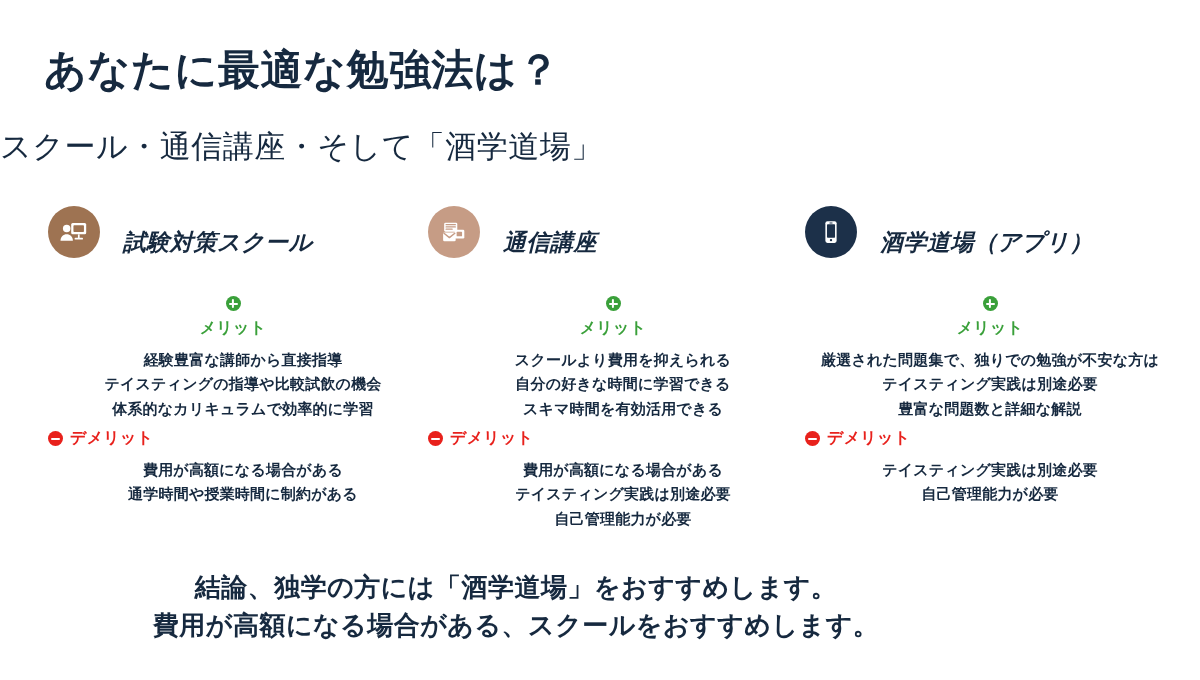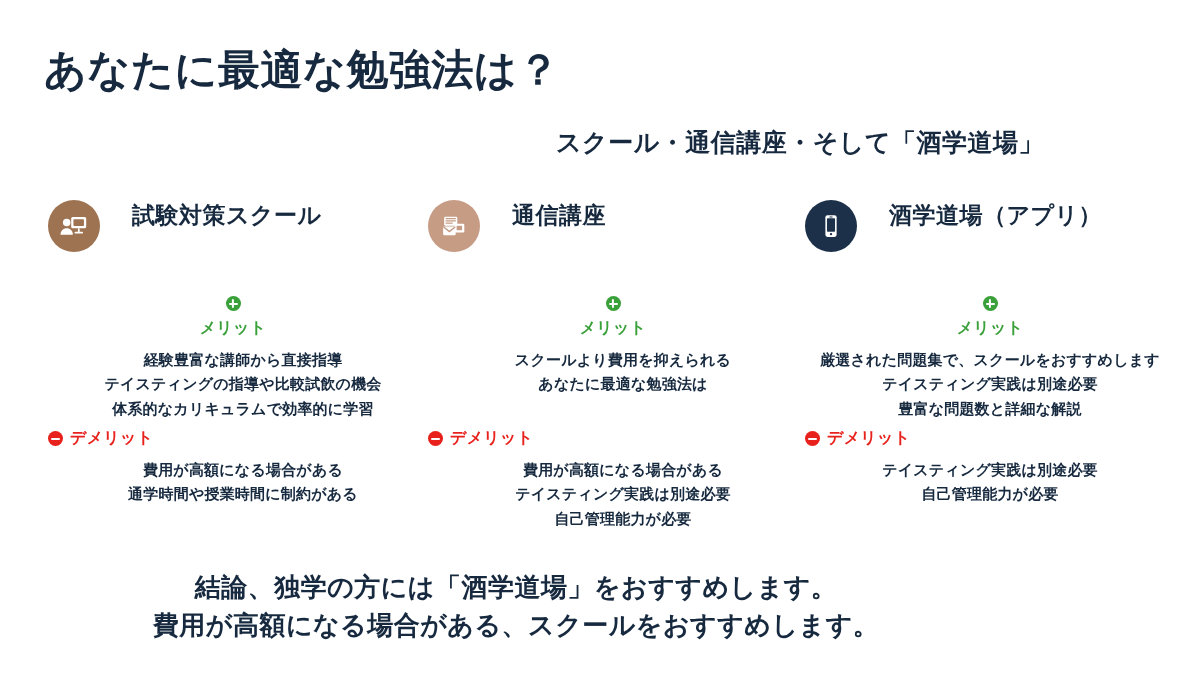--- a/index.html
+++ b/index.html
@@ -36,23 +36,23 @@
     line-height: 1.15;
     white-space: nowrap;
   }
 
   
   .subtitle {
     position: absolute;
     left: 0;
     right: 0;
     top: 126px;
-    text-align: right;
-    font-size: 25px;
-    font-weight: 700;
+    text-align: left;
+    font-size: 31px;
+    font-weight: 400;
     letter-spacing: 0.5px;
     color: #16293f;
     white-space: nowrap;
   }
 
   
   .columns {
     position: absolute;
     left: 0;
     top: 200px;
@@ -64,23 +64,24 @@
     top: 0;
     width: 370px;
   }
   .col-0 { left: 48px; }
   .col-1 { left: 428px; }
   .col-2 { left: 805px; }
 
   
   .col-head {
     display: flex;
-    align-items: flex-start;
+    align-items: flex-end;
     height: 58px;
-    gap: 32px;
+    gap: 23px;
+    font-style: italic;
   }
   .col-icon {
     flex: 0 0 auto;
     width: 52px;
     height: 52px;
     border-radius: 50%;
     display: flex;
     align-items: center;
     justify-content: center;
   }
@@ -238,21 +239,22 @@
         <div class="col-title">通信講座</div>
       </div>
 
       <div class="block block-merit">
         <div class="block-label label-merit">
           <span class="badge badge-plus"></span>
           <span>メリット</span>
         </div>
         <ul class="item-list">
           <li>スクールより費用を抑えられる</li>
-          <li>あなたに最適な勉強法は</li>
+          <li>自分の好きな時間に学習できる</li>
+          <li>スキマ時間を有効活用できる</li>
         </ul>
       </div>
 
       <div class="block block-demerit">
         <div class="block-label label-demerit">
           <span class="badge badge-minus"></span>
           <span>デメリット</span>
         </div>
         <ul class="item-list">
           <li>費用が高額になる場合がある</li>
@@ -274,21 +276,21 @@
         </div>
         <div class="col-title">酒学道場（アプリ）</div>
       </div>
 
       <div class="block block-merit">
         <div class="block-label label-merit">
           <span class="badge badge-plus"></span>
           <span>メリット</span>
         </div>
         <ul class="item-list">
-          <li>厳選された問題集で、スクールをおすすめします</li>
+          <li>厳選された問題集で、独りでの勉強が不安な方は</li>
           <li>テイスティング実践は別途必要</li>
           <li>豊富な問題数と詳細な解説</li>
         </ul>
       </div>
 
       <div class="block block-demerit">
         <div class="block-label label-demerit">
           <span class="badge badge-minus"></span>
           <span>デメリット</span>
         </div>

